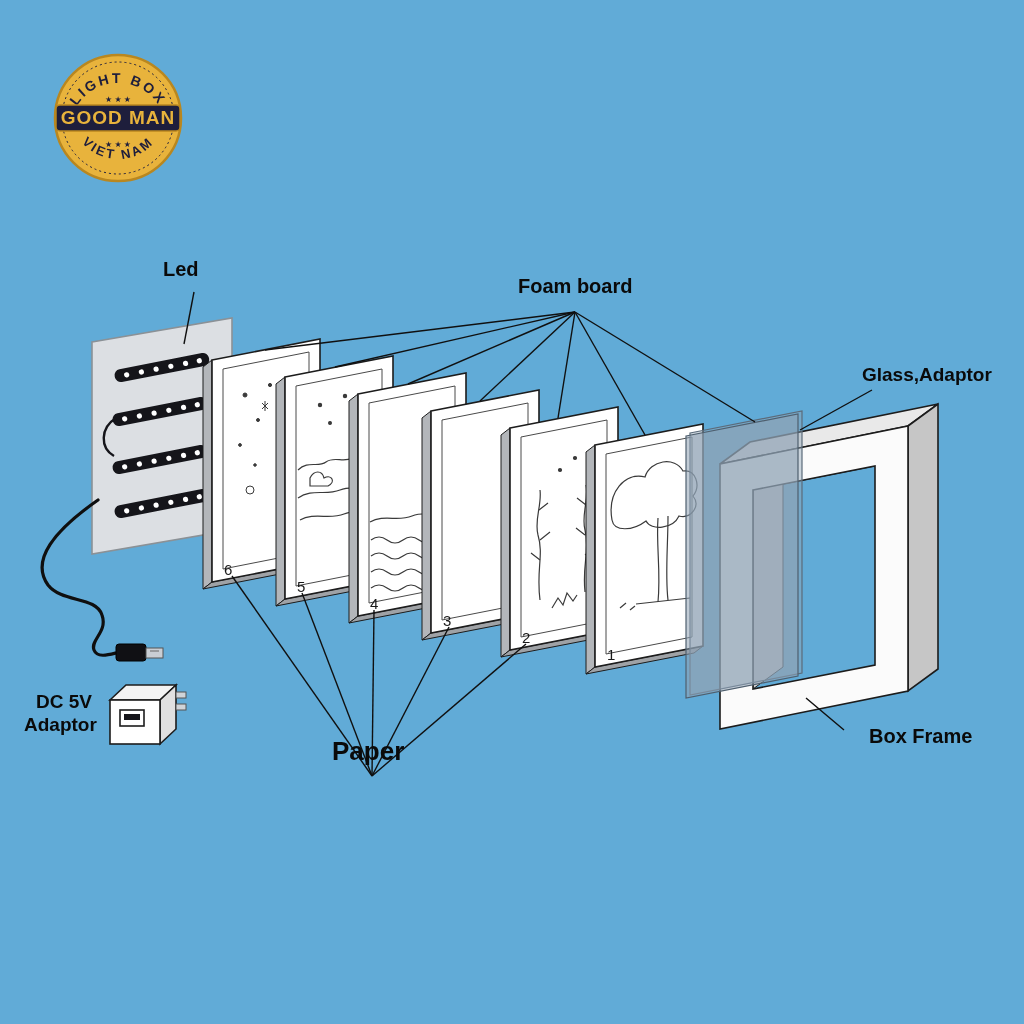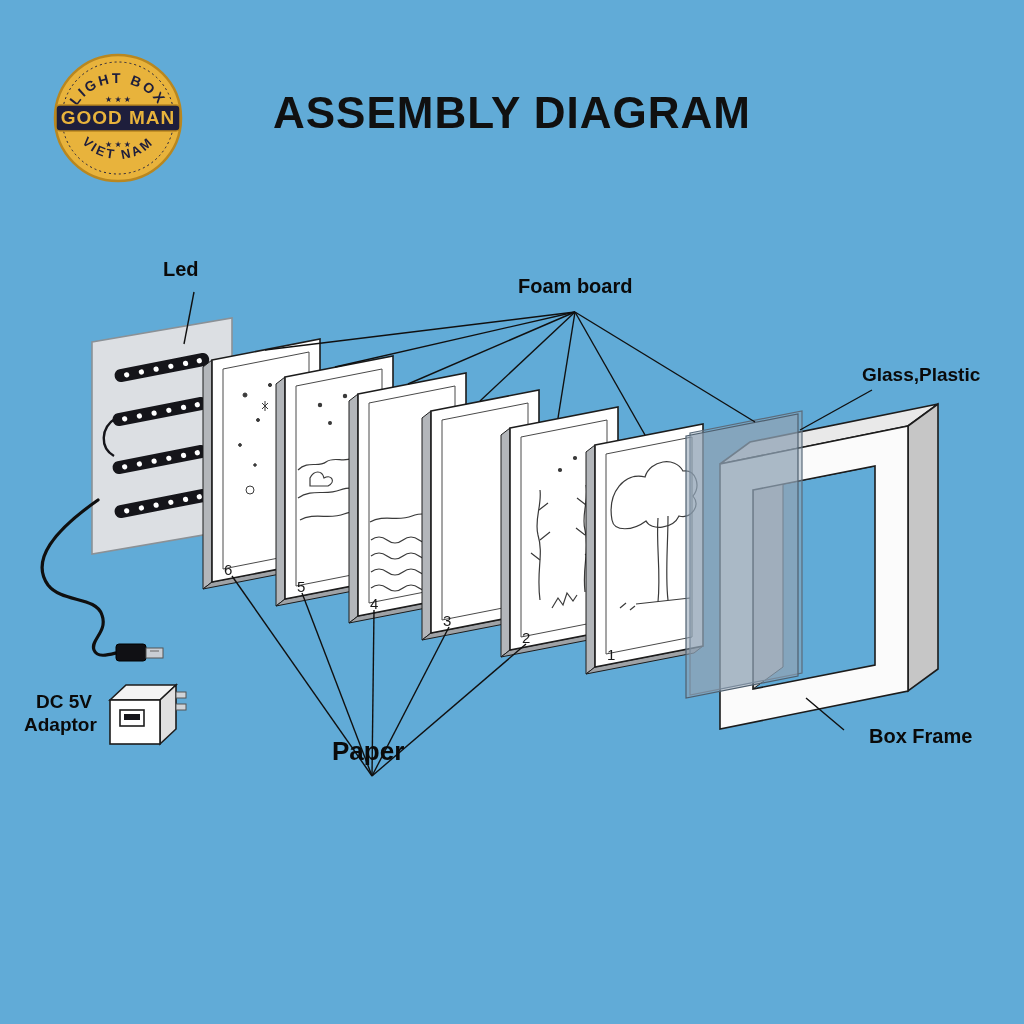--- a/index.html
+++ b/index.html
@@ -258,22 +258,21 @@
       <text font-size="13" font-weight="bold" fill="#1E1E3C" letter-spacing="2.5">
         <textPath href="#arcBottom" startOffset="50%" text-anchor="middle">VIET NAM</textPath>
       </text>
       <text x="66" y="50" text-anchor="middle" font-size="8" fill="#1E1E3C">★ ★ ★</text>
       <rect x="4" y="53" width="124" height="26" rx="4" fill="#1E1E3C" stroke="#b9871f" stroke-width="1.5"></rect>
       <text x="66" y="72" text-anchor="middle" font-size="19" font-weight="bold" fill="#E8B33C" letter-spacing="1">GOOD MAN</text>
       <text x="66" y="95" text-anchor="middle" font-size="8" fill="#1E1E3C">★ ★ ★</text>
     </svg>
   </div>
 
-  <div class="page-title">ASSEMBLY DIAGRAM</div>
   <div class="lbl lbl-led">Led</div>
   <div class="lbl lbl-foam">Foam board</div>
-  <div class="lbl lbl-glass">Glass,Plastic</div>
+  <div class="lbl lbl-glass">Glass,Adaptor</div>
   <div class="lbl lbl-boxframe">Box Frame</div>
   <div class="lbl lbl-paper">Paper</div>
   <div class="lbl lbl-dc5v">DC 5V</div>
   <div class="lbl lbl-adaptor">Adaptor</div>
 
 </div>
 
 </body></html>

